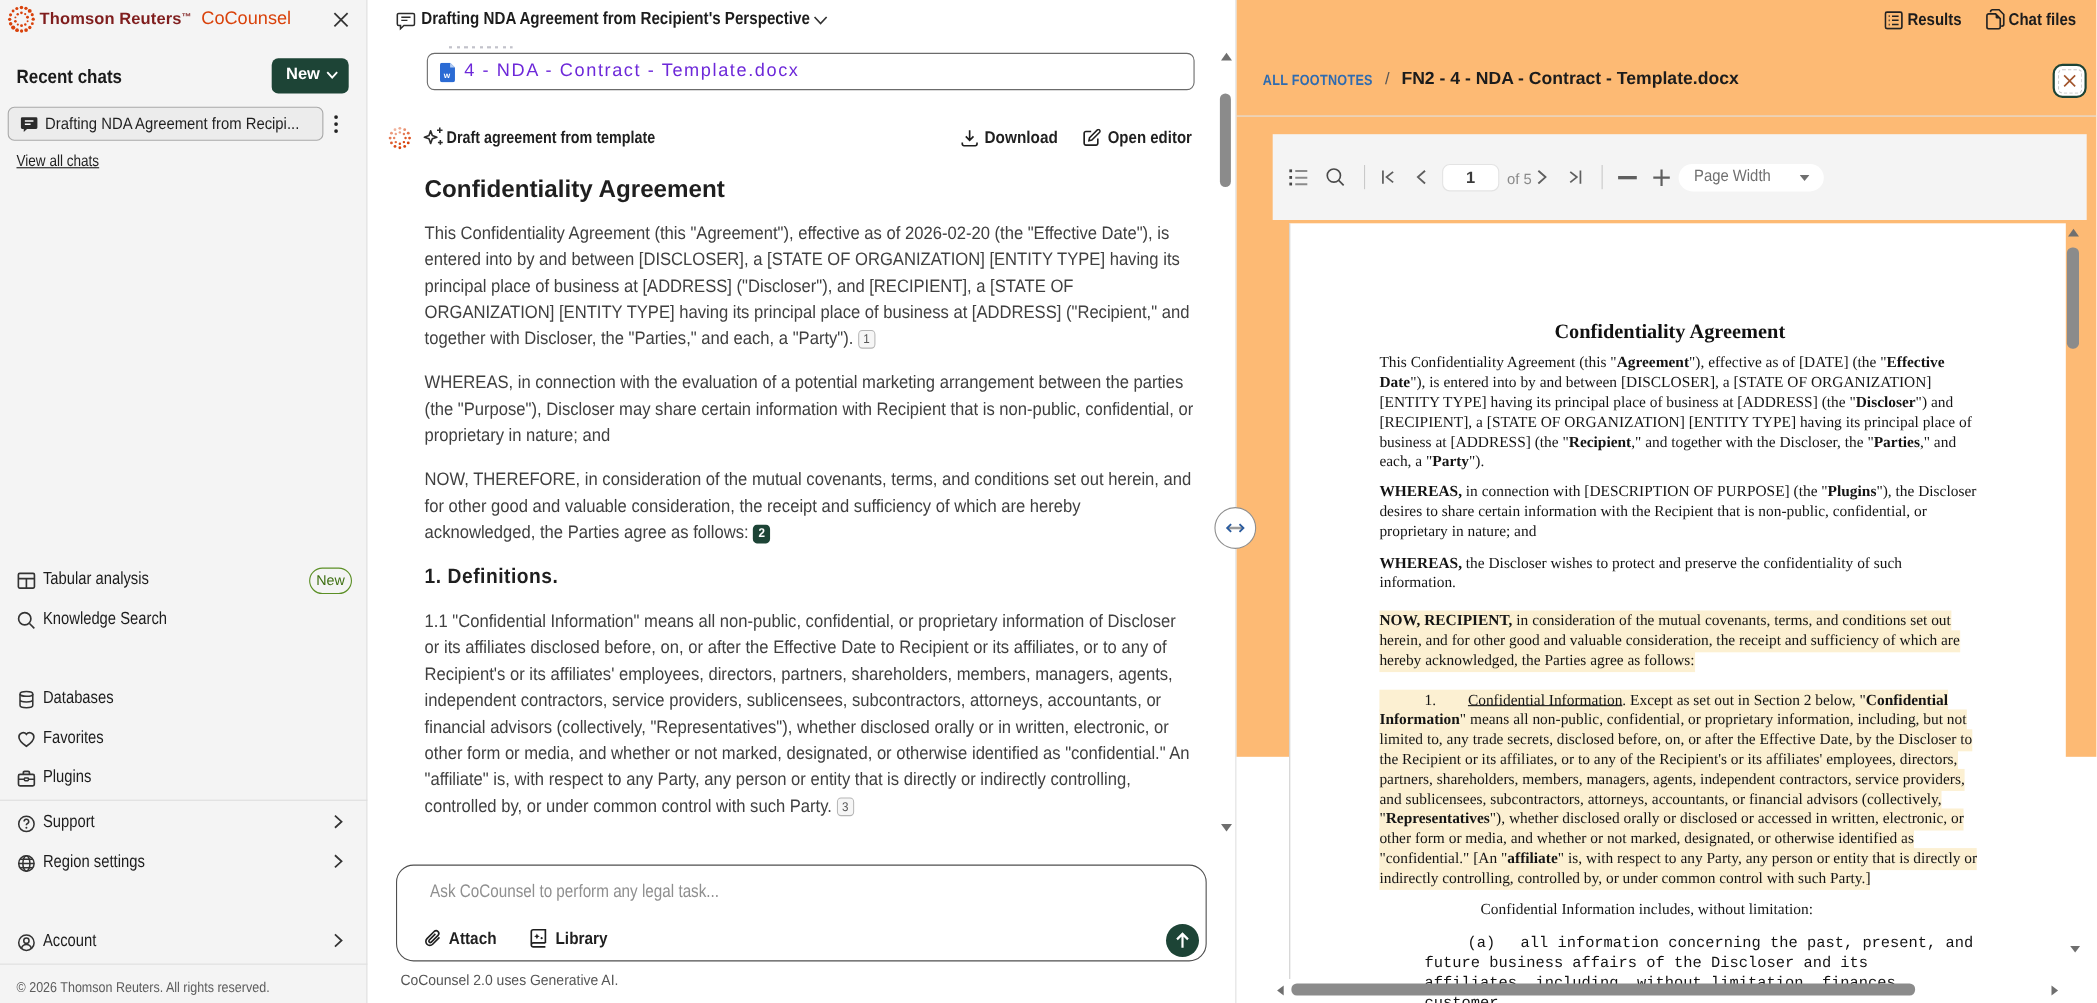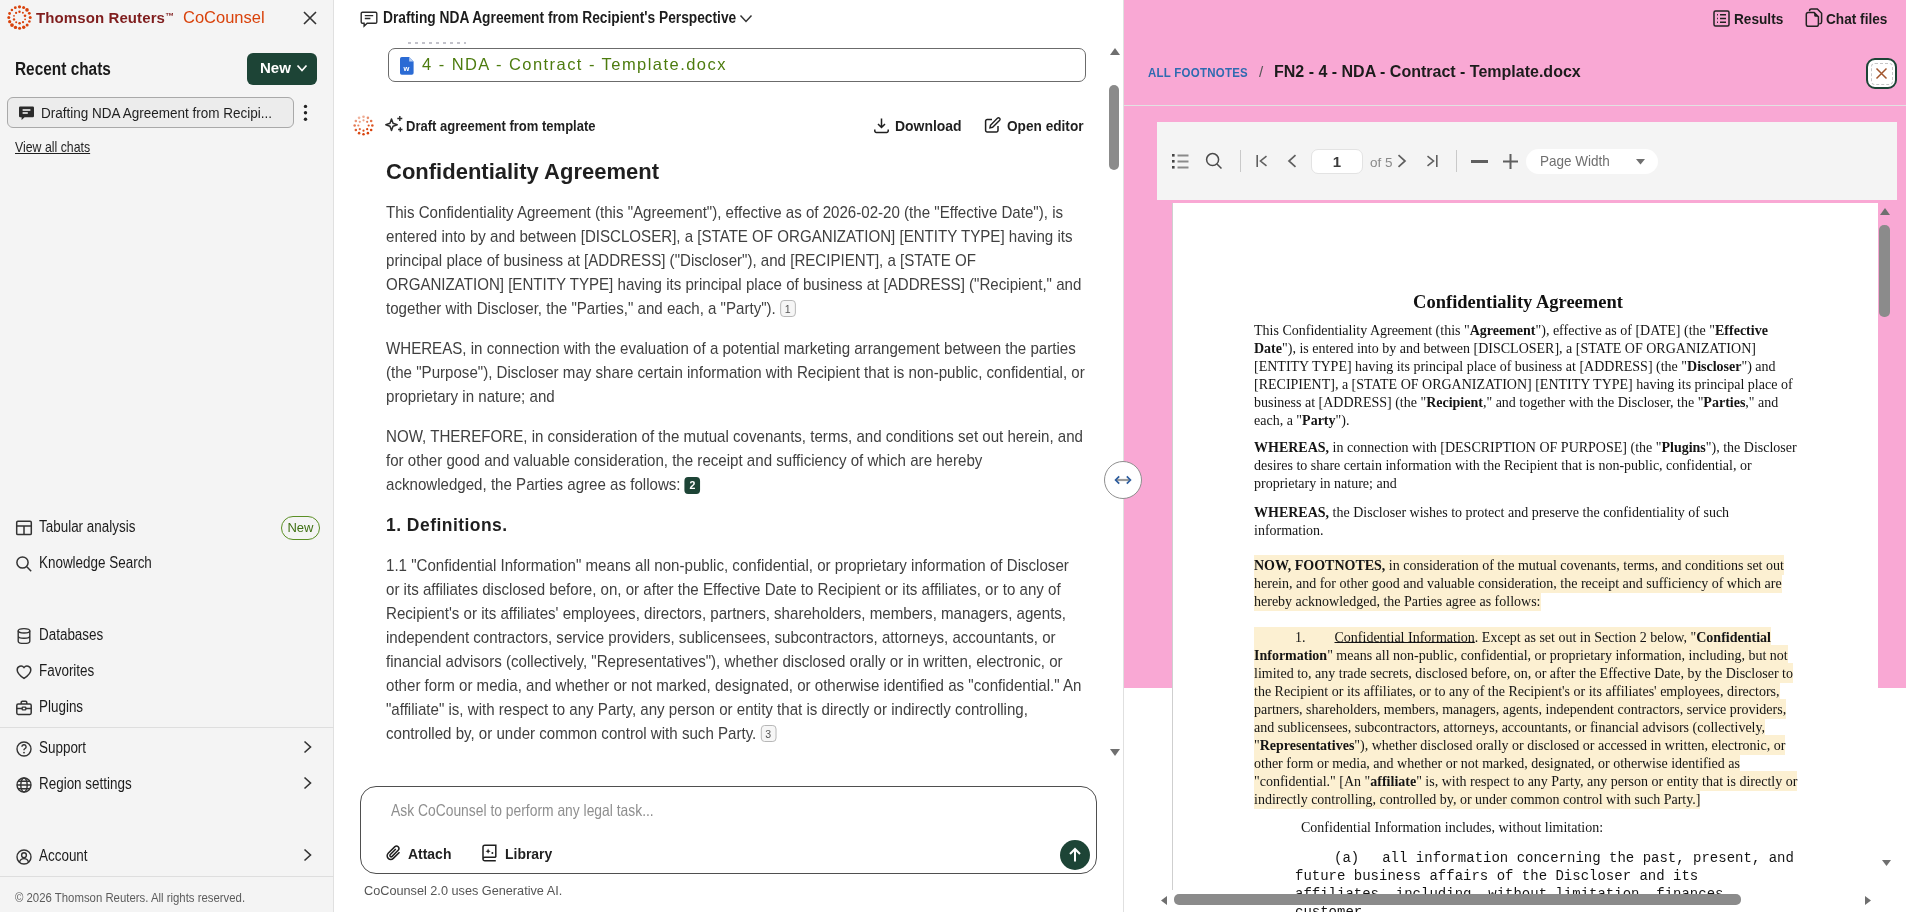--- a/index.html
+++ b/index.html
@@ -13,21 +13,21 @@
   background:#f4f4f4; border-right:1px solid #e0e0e0; }
 .navrow { position:absolute; left:0; width:334px; height:36px; }
 .navrow .lbl { position:absolute; left:39px; top:8px; font-size:16px; color:#1c1c1c; display:inline-block; transform:scaleX(.84); transform-origin:0 0; white-space:nowrap; }
 .navrow svg { position:absolute; left:15px; top:9px; }
 .chev-r { position:absolute; left:auto !important; right:22px; top:11px; }
 
 
 #main { position:absolute; left:335px; top:0; width:788px; height:912px; background:#fff; }
 
 
-#right { position:absolute; left:1124px; top:0; width:782px; height:688px; background:#f9a8d4; }
+#right { position:absolute; left:1124px; top:0; width:782px; height:688px; background:#fdba74; }
 .serif { font-family:"Liberation Serif", serif; }
 .fnl, .fnd { display:inline-block; width:17px; height:17px; border-radius:4px;
   font-size:11.5px; line-height:16px; text-align:center; vertical-align:1px; }
 .fnl { border:1px solid #b5b5b5; background:#f6f6f6; color:#555; }
 .fnd { background:#1d4436; color:#fff; font-weight:bold; line-height:17px; }
 #mdoc p { text-align:left; }
 .pj { text-align:left; }
 .hl { background:#fcf0d2; box-decoration-break:clone; -webkit-box-decoration-break:clone; padding:2.5px 0; }
 </style>
 </head>
@@ -45,21 +45,21 @@
       </svg>
 
     <div class="abs" style="left:73px;top:42px;width:58px;height:2px;background:repeating-linear-gradient(90deg,#c2c2ca 0 3px,transparent 3px 7px);"></div>
 
     <div class="abs" style="left:53px;top:48px;width:698px;height:34px;border:1px solid #6b6b6b;border-radius:7px;background:#fff;">
       <svg style="position:absolute;left:11px;top:8px" width="14" height="18" viewBox="0 0 14 18">
           <path d="M1.8 0 h7.4 L13.6 4.4 V16 a1.8 1.8 0 0 1 -1.8 1.8 H1.8 A1.8 1.8 0 0 1 0 16 V1.8 A1.8 1.8 0 0 1 1.8 0 z" fill="#2b6bd4"></path>
           <path d="M9.2 0 L13.6 4.4 H9.2 z" fill="#b7cef2"></path>
           <text x="6.4" y="14.2" font-size="7.5" font-weight="bold" fill="#fff" text-anchor="middle" font-family="Liberation Sans">w</text>
         </svg>
-      <span style="position:absolute;left:33px;top:6px;font-size:16.5px;letter-spacing:1.45px;color:#4d7c0f;">4 - NDA - Contract - Template.docx</span>
+      <span style="position:absolute;left:33px;top:6px;font-size:16.5px;letter-spacing:1.45px;color:#6d28d9;">4 - NDA - Contract - Template.docx</span>
     </div>
 
     <svg class="abs" style="left:17px;top:114px" width="23" height="23" viewBox="0 0 25 25">
       <g fill="#d9420b">
         <circle cx="12.5" cy="2.9" r="1.4" opacity=".45"></circle>
           <circle cx="17.3" cy="4.2" r="1.4" opacity=".6"></circle>
         <circle cx="20.8" cy="7.7" r="1.4" opacity=".75"></circle>
           <circle cx="22.1" cy="12.5" r="1.4" opacity=".9"></circle>
         <circle cx="20.8" cy="17.3" r="1.4"></circle>
           <circle cx="17.3" cy="20.8" r="1.4"></circle>
@@ -201,23 +201,23 @@
       </div>
     </div>
 
     <div class="abs" style="left:48px;top:203px;width:706px;height:687px;background:#fff;border-left:1px solid #cfcfcf;"></div>
 
     <div class="serif abs" style="left:130px;top:292px;width:528px;text-align:center;font-size:18.5px;font-weight:bold;color:#111;">Confidentiality Agreement</div>
     <div id="pdoc" class="serif abs" style="left:130px;top:322px;width:545px;font-size:14px;line-height:18px;color:#141414;">
       <p class="pj">This Confidentiality Agreement (this "<b>Agreement</b>"), effective as of [DATE] (the "<b>Effective Date</b>"), is entered into by and between [DISCLOSER], a [STATE OF ORGANIZATION] [ENTITY TYPE] having its principal place of business at [ADDRESS] (the "<b>Discloser</b>") and [RECIPIENT], a [STATE OF ORGANIZATION] [ENTITY TYPE] having its principal place of business at [ADDRESS] (the "<b>Recipient</b>," and together with the Discloser, the "<b>Parties</b>," and each, a "<b>Party</b>").</p>
       <p class="pj" style="margin-top:9px"><b>WHEREAS,</b> in connection with [DESCRIPTION OF PURPOSE] (the "<b>Plugins</b>"), the Discloser desires to share certain information with the Recipient that is non-public, confidential, or proprietary in nature; and</p>
       <p class="pj" style="margin-top:11px"><b>WHEREAS,</b> the Discloser wishes to protect and preserve the confidentiality of such information.</p>
-      <p class="pj" style="margin-top:16px"><span class="hl"><b>NOW, FOOTNOTES,</b> in consideration of the mutual covenants, terms, and conditions set out herein, and for other good and valuable consideration, the receipt and sufficiency of which are hereby acknowledged, the Parties agree as follows:</span></p>
+      <p class="pj" style="margin-top:16px"><span class="hl"><b>NOW, RECIPIENT,</b> in consideration of the mutual covenants, terms, and conditions set out herein, and for other good and valuable consideration, the receipt and sufficiency of which are hereby acknowledged, the Parties agree as follows:</span></p>
       <p class="pj" style="margin-top:18px"><span class="hl"><span style="display:inline-block;width:41px;"></span>1.<span style="display:inline-block;width:29px;"></span><u>Confidential Information</u>. Except as set out in Section 2 below, "<b>Confidential Information</b>" means all non-public, confidential, or proprietary information, including, but not limited to, any trade secrets, disclosed before, on, or after the Effective Date, by the Discloser to the Recipient or its affiliates, or to any of the Recipient's or its affiliates' employees, directors, partners, shareholders, members, managers, agents, independent contractors, service providers, and sublicensees, subcontractors, attorneys, accountants, or financial advisors (collectively, "<b>Representatives</b>"), whether disclosed orally or disclosed or accessed in written, electronic, or other form or media, and whether or not marked, designated, or otherwise identified as "confidential." [An "<b>affiliate</b>" is, with respect to any Party, any person or entity that is directly or indirectly controlling, controlled by, or under common control with such Party.]</span></p>
-      <p style="margin-top:11px;margin-left:47px;">Confidential Information includes, without limitation:</p>
+      <p style="margin-top:11px;margin-left:92px;">Confidential Information includes, without limitation:</p>
       <p style="margin-top:12px;margin-left:41px;text-indent:39px;font-family:Liberation Mono, monospace;">(a)<span style="display:inline-block;width:23px;"></span>all information concerning the past, present, and future business affairs of the Discloser and its affiliates, including, without limitation, finances, customer</p>
     </div>
 
     <svg class="abs" style="left:755px;top:207px" width="12" height="9" viewBox="0 0 12 9">
         <path d="M6 1 L11 8 H1 z" fill="#6f6f6f"></path>
       </svg>
     <div class="abs" style="left:755px;top:225px;width:11px;height:92px;background:#8b8b8b;border-radius:5px;"></div>
     <svg class="abs" style="left:757px;top:859px" width="11" height="8" viewBox="0 0 11 8">
         <path d="M1 1 H10 L5.5 7 z" fill="#6f6f6f"></path>
       </svg>

